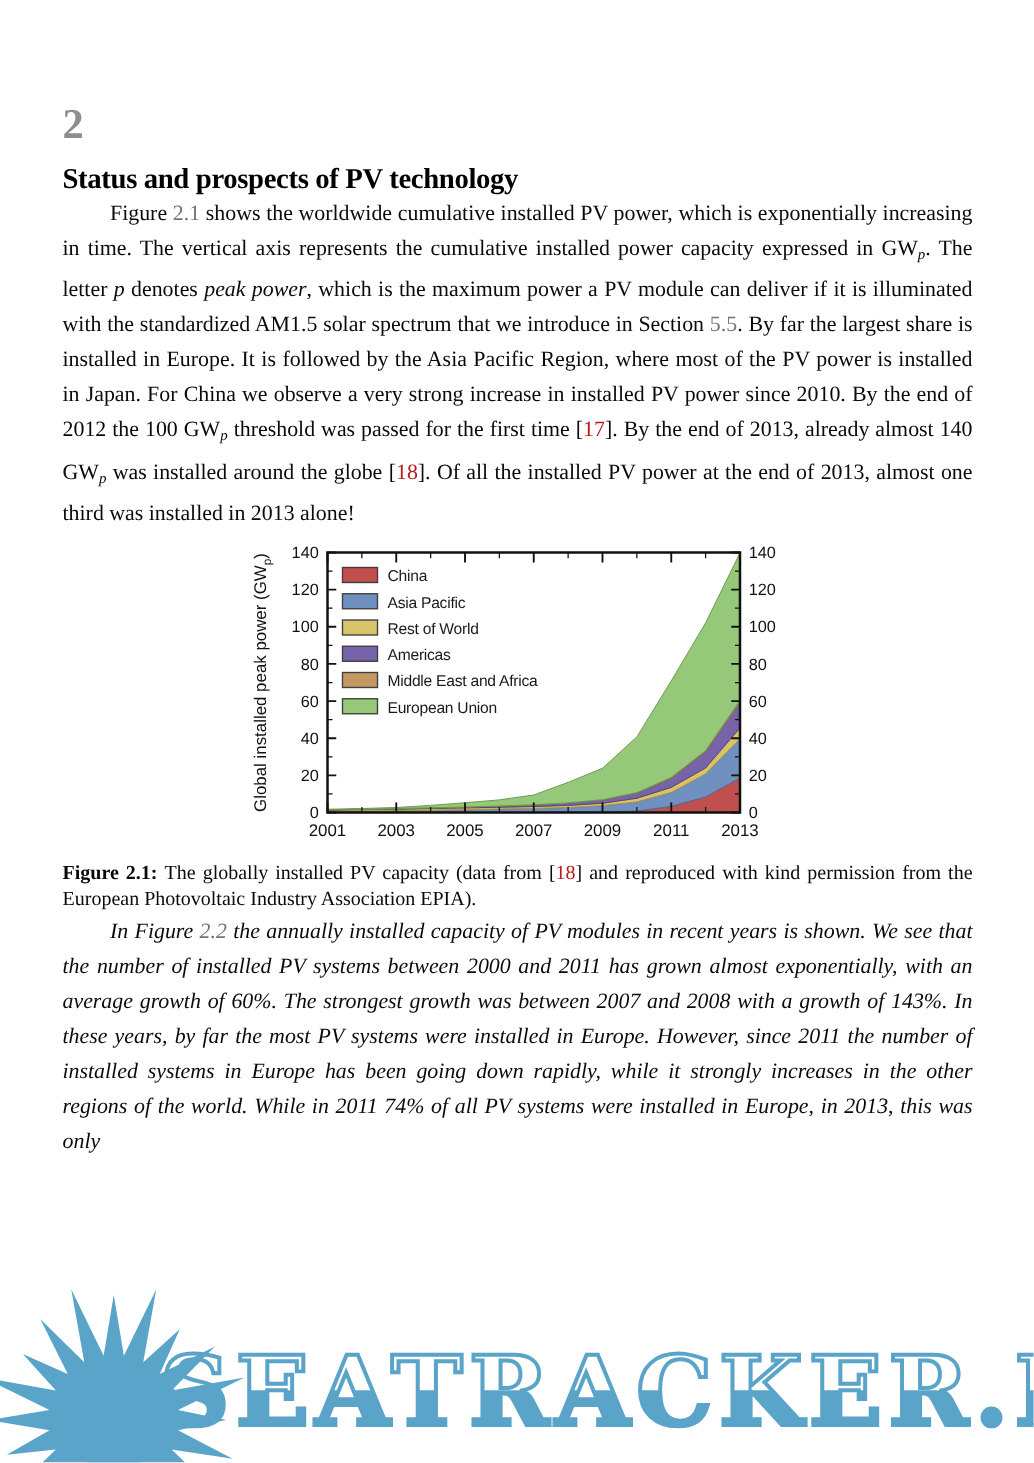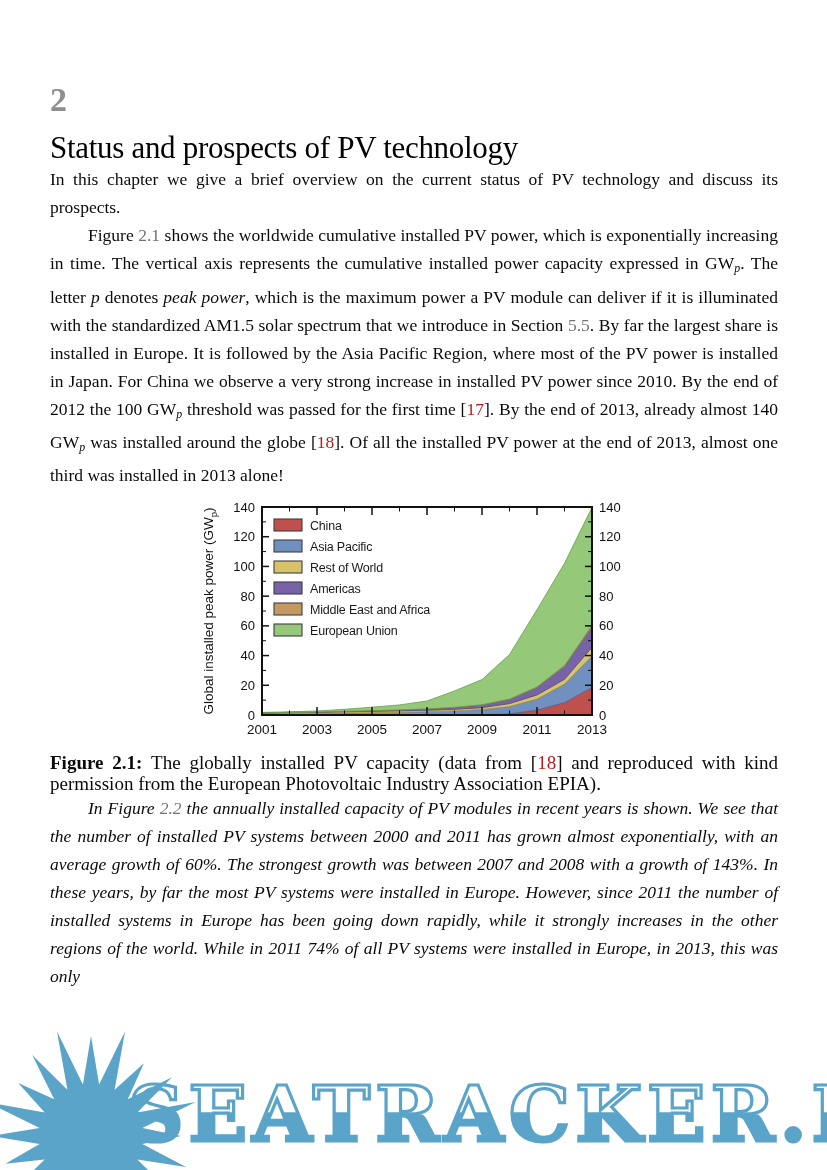--- a/index.html
+++ b/index.html
@@ -1,33 +1,33 @@
 <!DOCTYPE html>
 <html><head>
 <meta charset="utf-8">
 <style>
   html,body{margin:0;padding:0;background:#ffffff;}
   .page{position:relative;width:827px;height:1170px;background:#ffffff;overflow:hidden;
         font-family:"Liberation Serif",serif;color:#0a0a0a;}
   .content{position:relative;z-index:2;margin:0 49px 0 50px;}
   .chapnum{padding-top:82px;font-size:34px;font-weight:bold;color:#8e8e8e;line-height:1.05;}
-  .chaptitle{margin:12px 0 0 0;font-size:31px;font-weight:normal;color:#000;letter-spacing:-0.3px;line-height:1.15;}
+  .chaptitle{margin:12px 0 0 0;font-size:23px;font-weight:bold;color:#000;letter-spacing:-0.3px;line-height:1.15;}
   p.body{font-size:17.5px;line-height:28px;text-align:justify;margin:0;}
   .p1{margin-top:62px;}
   .p2{margin-top:8px;text-indent:38px;}
   .p3{margin-top:14px;text-indent:38px;text-align-last:justify;font-style:italic;}
   span.ref{color:#737373;}
   span.cite{color:#b91c1c;}
   span.i{font-style:italic;}
   span.sub{font-style:italic;font-size:68%;vertical-align:-0.28em;}
   span.b{font-weight:bold;}
   figure.chartfig{margin:8px auto 0 auto;width:728px;text-align:center;}
   .chartwrap{width:432px;margin:0 auto;}
   svg text{font-family:"Liberation Sans",sans-serif;}
-  figcaption{margin-top:5px;font-size:19px;line-height:21px;text-align:justify;color:#0a0a0a;}
+  figcaption{margin-top:5px;font-size:16px;line-height:21px;text-align:justify;color:#0a0a0a;}
   
   .watermark{position:absolute;left:0;top:0;width:100%;height:100%;z-index:1;pointer-events:none;}
   .sun{position:absolute;left:-14px;top:1016px;}
   .wm-word{position:absolute;left:128px;top:1076px;white-space:nowrap;
            font-family:"DejaVu Serif",serif;font-weight:bold;font-size:77px;line-height:1;letter-spacing:5px;}
   .wm-outline{color:transparent;-webkit-text-stroke:3.2px #5ba4c9;}
   .wm-fill{position:absolute;left:0;top:0;clip-path:inset(47% 0 0 0);}
 </style>
 </head>
 <body>
@@ -42,21 +42,20 @@
     <div class="wm-word">
       <span class="wm-outline" style="-webkit-text-stroke: 3.2px rgb(91, 164, 201);">SEATRACKER.RU</span>
       <span class="wm-fill" style="color: rgb(91, 164, 201);">SEATRACKER.RU</span>
     </div>
   </div>
 
   <div class="content">
     <div class="chapnum">2</div>
     <h1 class="chaptitle">Status and prospects of PV technology</h1>
 
-    <p class="body p1"><span>In this chapter we give a brief overview on the current status of PV technology and discuss its prospects.</span></p>
     <p class="body p2"><span>Figure </span><span class="ref">2.1</span><span> shows the worldwide cumulative installed PV power, which is exponentially increasing in time. The vertical axis represents the cumulative installed power capacity expressed in GW</span><span class="sub">p</span><span>. The letter </span><span class="i">p</span><span> denotes </span><span class="i">peak power</span><span>, which is the maximum power a PV module can deliver if it is illuminated with the standardized AM1.5 solar spectrum that we introduce in Section </span><span class="ref">5.5</span><span>. By far the largest share is installed in Europe. It is followed by the Asia Pacific Region, where most of the PV power is installed in Japan. For China we observe a very strong increase in installed PV power since 2010. By the end of 2012 the 100 GW</span><span class="sub">p</span><span> threshold was passed for the first time [</span><span class="cite">17</span><span>]. By the end of 2013, already almost 140 GW</span><span class="sub">p</span><span> was installed around the globe [</span><span class="cite">18</span><span>]. Of all the installed PV power at the end of 2013, almost one third was installed in 2013 alone!</span></p>
 
     <figure class="chartfig">
       <div class="chartwrap">
         <svg id="chart-svg" width="432" height="246" viewBox="0 0 432 246">
             <g>
               <path d="M 64.0 217.9 L 91.5 217.9 L 119.0 217.9 L 146.5 217.9 L 174.0 217.9 L 201.5 217.9 L 229.0 217.9 L 256.5 217.8 L 284.0 217.6 L 311.5 216.8 L 339.0 213.1 L 366.5 205.5 L 394.0 190.4 L 394.0 218.0 L 366.5 218.0 L 339.0 218.0 L 311.5 218.0 L 284.0 218.0 L 256.5 218.0 L 229.0 218.0 L 201.5 218.0 L 174.0 218.0 L 146.5 218.0 L 119.0 218.0 L 91.5 218.0 L 64.0 218.0 Z" fill="#c0504d" stroke="#8f3a38" stroke-width="0.8"></path>
               <path d="M 64.0 217.2 L 91.5 216.9 L 119.0 216.5 L 146.5 216.1 L 174.0 215.7 L 201.5 215.2 L 229.0 214.7 L 256.5 213.9 L 284.0 212.5 L 311.5 209.5 L 339.0 202.0 L 366.5 187.1 L 394.0 159.0 L 394.0 190.4 L 366.5 205.5 L 339.0 213.1 L 311.5 216.8 L 284.0 217.6 L 256.5 217.8 L 229.0 217.9 L 201.5 217.9 L 174.0 217.9 L 146.5 217.9 L 119.0 217.9 L 91.5 217.9 L 64.0 217.9 Z" fill="#7090c0" stroke="#4f6b96" stroke-width="0.8"></path>
               <path d="M 64.0 216.1 L 91.5 215.8 L 119.0 215.4 L 146.5 214.8 L 174.0 214.3 L 201.5 213.8 L 229.0 213.2 L 256.5 212.3 L 284.0 210.6 L 311.5 206.6 L 339.0 197.9 L 366.5 182.3 L 394.0 150.3 L 394.0 159.0 L 366.5 187.1 L 339.0 202.0 L 311.5 209.5 L 284.0 212.5 L 256.5 213.9 L 229.0 214.7 L 201.5 215.2 L 174.0 215.7 L 146.5 216.1 L 119.0 216.5 L 91.5 216.9 L 64.0 217.2 Z" fill="#d9c36a" stroke="#a99344" stroke-width="0.8"></path>
               <path d="M 64.0 215.8 L 91.5 215.4 L 119.0 214.9 L 146.5 214.2 L 174.0 213.6 L 201.5 212.8 L 229.0 211.9 L 256.5 210.3 L 284.0 207.9 L 311.5 202.4 L 339.0 190.5 L 366.5 169.4 L 394.0 129.9 L 394.0 150.3 L 366.5 182.3 L 339.0 197.9 L 311.5 206.6 L 284.0 210.6 L 256.5 212.3 L 229.0 213.2 L 201.5 213.8 L 174.0 214.3 L 146.5 214.8 L 119.0 215.4 L 91.5 215.8 L 64.0 216.1 Z" fill="#7763a8" stroke="#55477c" stroke-width="0.8"></path>

